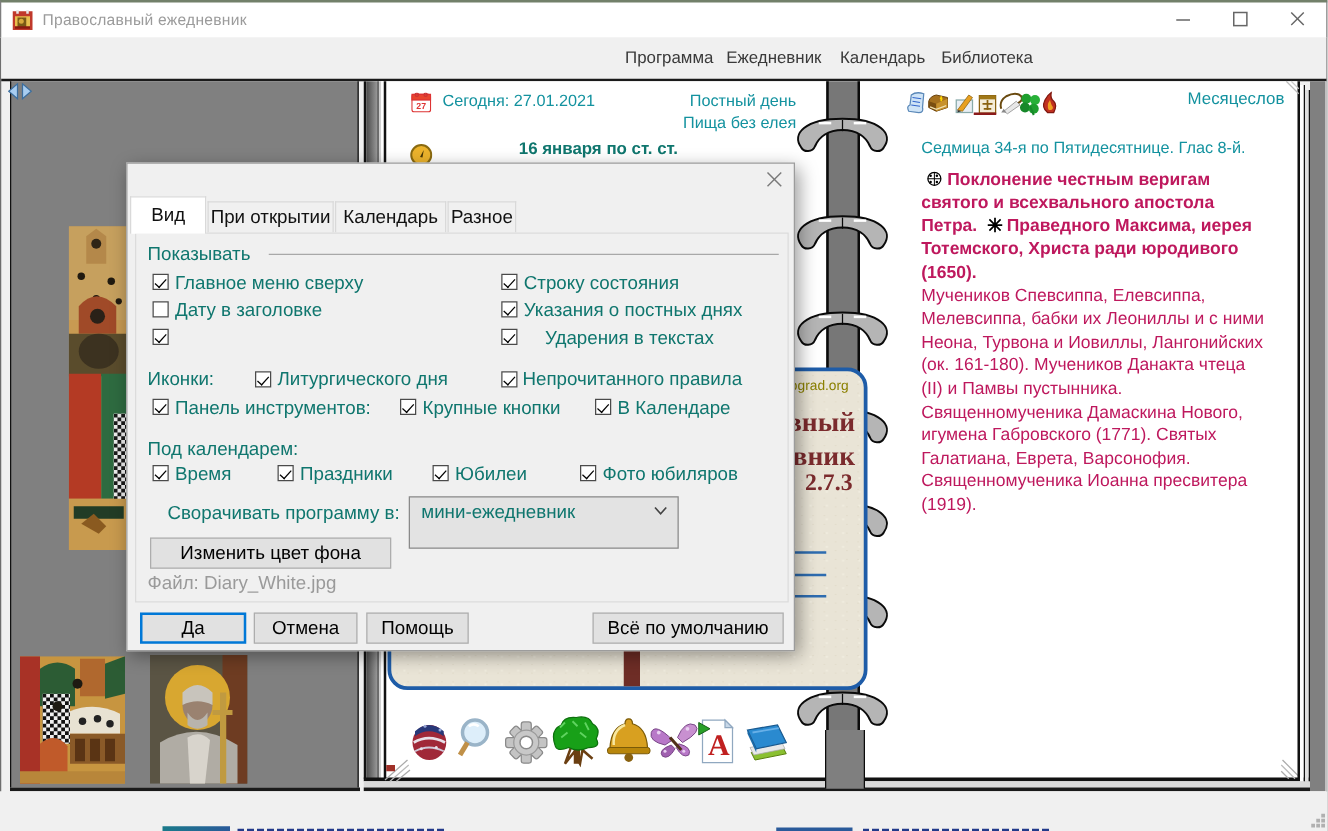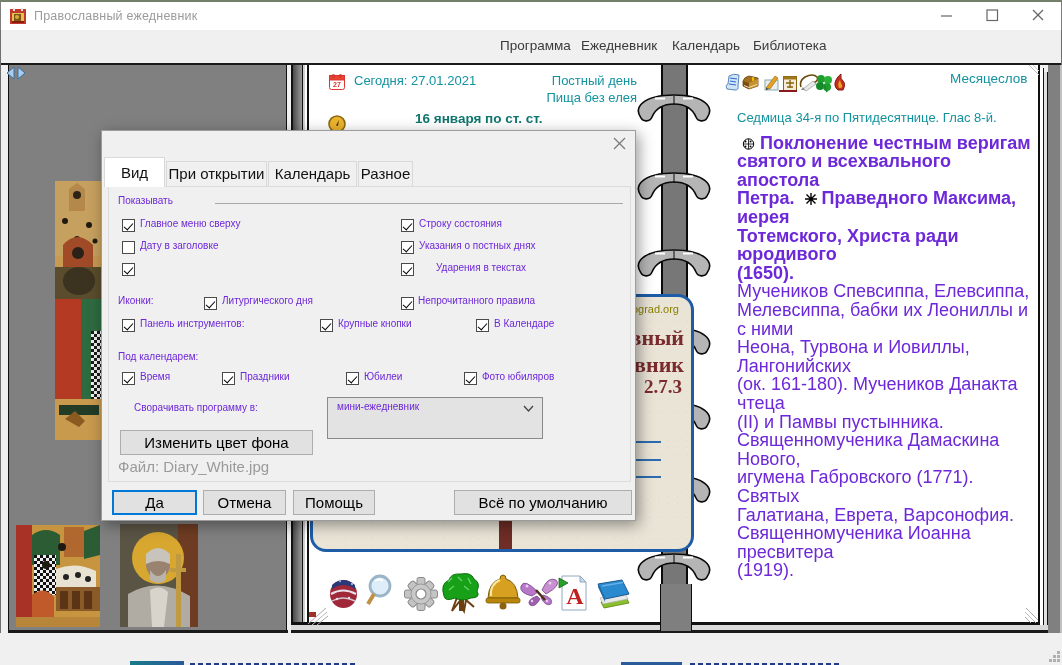--- a/index.html
+++ b/index.html
@@ -38,21 +38,21 @@
 .teal{color:#13929f}
 .tealb{color:#0f766e;font-weight:bold}
 
 #dialog{left:101px;top:130px;width:535px;height:391px;background:#f0f0f0;border:1px solid #9c9c9c;box-shadow:3px 4px 14px rgba(0,0,0,.4)}
 #dlgtitle{left:0;top:0;width:100%;height:26px;background:#fff}
 #dlgtitle span{position:absolute;left:7px;top:6px;font-size:13px;color:#8a8a8a}
 #dlgx{left:506px;top:3px;width:22px;height:20px}
 .tab{top:30px;height:25px;background:#f0f0f0;border:1px solid #d9d9d9;border-bottom:none;font-size:15px;color:#111;text-align:center}
 .tabactive{top:26px;height:30px;background:#fff;z-index:3}
 #tabpage{left:6px;top:55px;width:523px;height:296px;border:1px solid #dcdcdc;background:#f0f0f0}
-.dtext{font-size:10px;color:#6d28d9;white-space:nowrap}
+.dtext{font-size:15px;color:#0f766e;white-space:nowrap}
 .cb{width:13px;height:13px;background:#fff;border:1px solid #4a4a4a}
 .ck:after{content:"";position:absolute;left:3px;top:0.5px;width:4px;height:8px;border:solid #000;border-width:0 1.6px 1.6px 0;transform:rotate(42deg)}
 .btn{background:#e1e1e1;border:1px solid #adadad;font-size:15px;color:#000;text-align:center}
 </style></head>
 <body>
 <div class="abs" style="left:0;top:0;width:1px;height:665px;background:#6e6e6e"></div>
 <div class="abs" style="left:1061px;top:0;width:1px;height:665px;background:#6e6e6e"></div>
 
 <div class="abs" id="titlebar"></div>
 <div class="abs" id="title">Православный ежедневник</div>
@@ -330,21 +330,21 @@
       <circle cx="3" cy="4" r="4" fill="#1e9e2e"></circle>
   <path d="M0,2 L3,9" stroke="#17882a" stroke-width="1.6"></path>
  </g>
 
  <path d="M113,17 Q108,13 111,7 Q113,3 116,1 Q115,6 118,8 Q121,11 118,17 Z" fill="#c03020" stroke="#801810"></path>
  <path d="M114,15 Q112,11 115,7 Q116,11 117,12 Q118,14 116,15 Z" fill="#f0a020"></path>
 </svg>
 <div class="abs" style="left:779px;top:90px;width:18px;height:2px;background:#8a1a1a"></div>
 <div class="abs teal" style="left:950px;top:71px;font-size:13.5px">Месяцеслов</div>
 <div class="abs teal" style="left:737px;top:110px;font-size:13px">Седмица 34-я по Пятидесятнице. Глас 8-й.</div>
-<div class="abs" style="left:737px;top:133.7px;width:300px;font-size:18px;line-height:18.6px;color:#6d28d9">
+<div class="abs" style="left:737px;top:133.7px;width:300px;font-size:14px;line-height:18.6px;color:#be185d">
 <b>&nbsp;<svg width="13" height="12" viewBox="0 0 13 12" style="vertical-align:-1px">
         <circle cx="6.5" cy="6" r="5.2" fill="none" stroke="#000" stroke-width="1"></circle>
         <path d="M6.5,0.8 L6.5,11.2 M1.3,6 L11.7,6" stroke="#000" stroke-width="0.8"></path>
         <circle cx="3.5" cy="3.5" r="1" fill="#000"></circle>
         <circle cx="8.5" cy="3.5" r="1" fill="#000"></circle>
         <circle cx="3.5" cy="8.5" r="1" fill="#000"></circle>
         <circle cx="8.5" cy="8.5" r="1" fill="#000"></circle>
       </svg> Поклонение честным веригам<br>
 святого и всехвального апостола<br>
 Петра.&nbsp; <svg width="12" height="12" viewBox="0 0 12 12" style="vertical-align:-1px">
@@ -441,14 +441,14 @@
    <span class="dtext" style="position:absolute;left:9px;top:3px">мини-ежедневник</span>
    <svg style="position:absolute;right:8px;top:7px" width="11" height="8" viewBox="0 0 11 8">
         <path d="M1,1 L5.5,6 L10,1" fill="none" stroke="#444" stroke-width="1.3"></path>
       </svg>
  </div>
  <div class="abs btn" style="left:18px;top:299px;width:193px;height:25px;line-height:23px">Изменить цвет фона</div>
  <div class="abs" style="left:16px;top:327px;font-size:15px;color:#9a9a9a">Файл: Diary_White.jpg</div>
  <div class="abs btn" style="left:10px;top:359px;width:85px;height:25px;line-height:21px;border:2px solid #0078d7">Да</div>
  <div class="abs btn" style="left:101px;top:359px;width:83px;height:25px;line-height:23px">Отмена</div>
  <div class="abs btn" style="left:191px;top:359px;width:82px;height:25px;line-height:23px">Помощь</div>
- <div class="abs btn" style="left:352px;top:359px;width:178px;height:25px;line-height:23px">Всё по умолчанию</div>
+ <div class="abs btn" style="left:372px;top:359px;width:153px;height:25px;line-height:23px">Всё по умолчанию</div>
 </div>
 
 </body></html>

